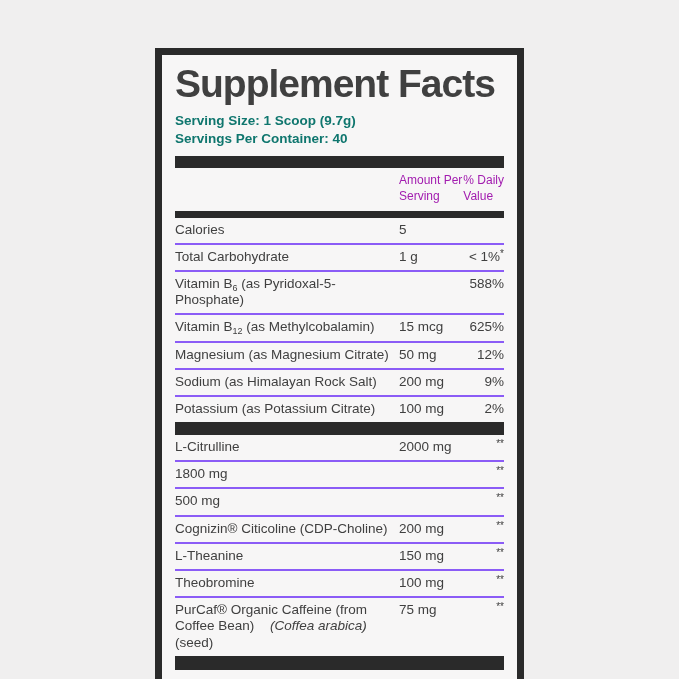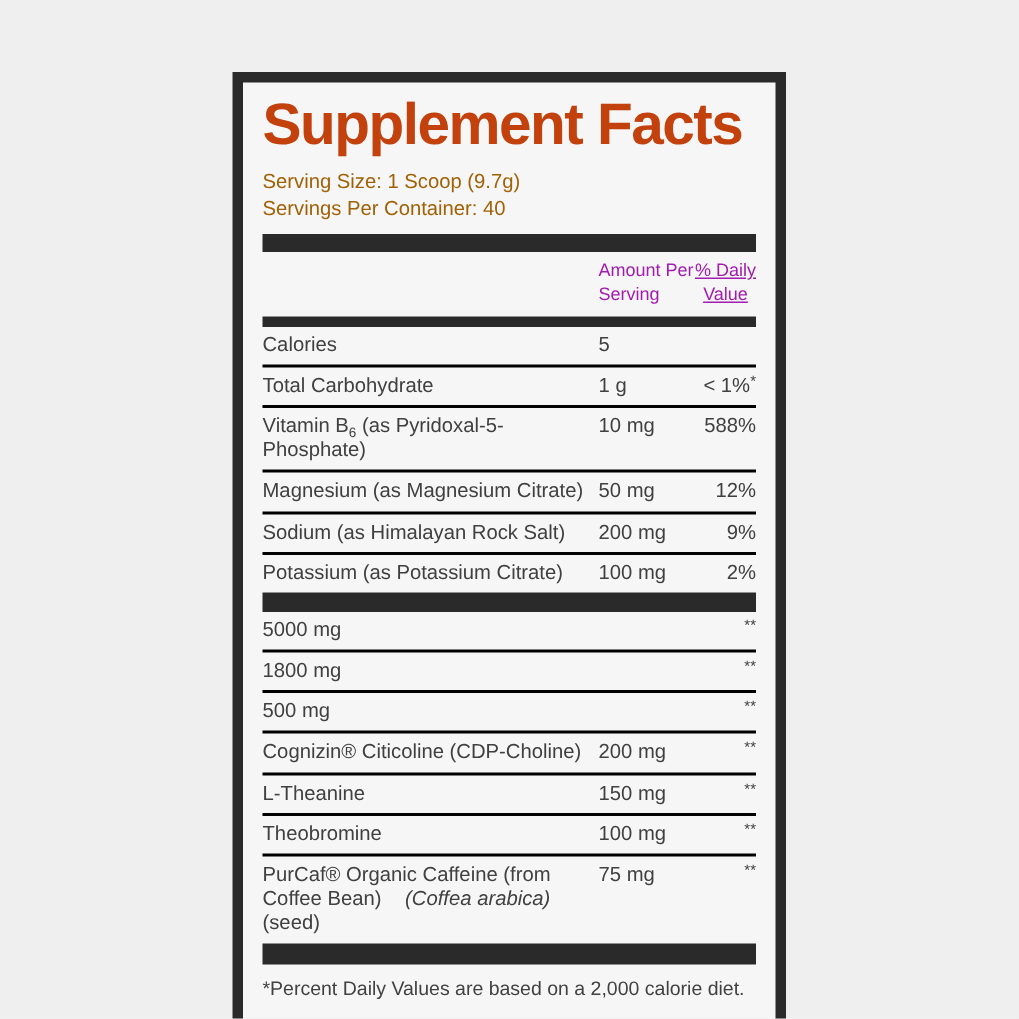--- a/index.html
+++ b/index.html
@@ -21,56 +21,57 @@
     left: 155px; top: 48px;
     width: 369px;
     min-height: 588px;
     background: #f7f6f6;
     border: 7px solid #2a2a2a;
     padding: 7px 13px 12px 13px;
   }
   .title {
     font-size: 39px;
     font-weight: 700;
-    color: #c2410c;
+    color: #404040;
     letter-spacing: -1px;
     line-height: 1.05;
     margin: 2px 0 7px 0;
     white-space: nowrap;
   }
   .serving-line {
     font-size: 13.5px;
     line-height: 1.35;
-    color: #a16207;
+    color: #0f766e;
+    font-weight: bold;
   }
   .bar {
     background: #2a2a2a;
     width: 100%;
   }
   .bar-top     { height: 12px; margin-top: 8px; }
   .bar-header  { height: 7px; }
   .bar-section { height: 13px; }
   .bar-footer  { height: 14px; }
   .col-headers {
     display: grid;
     grid-template-columns: 224px 1fr auto;
     padding: 5px 0 6px 0;
     font-size: 12px;
     line-height: 1.3;
     color: #a21caf;
   }
   .col-amount { grid-column: 2; text-align: left; }
-  .col-dv     { grid-column: 3; text-align: center; text-decoration: underline; }
+  .col-dv     { grid-column: 3; text-align: left; }
   .rows .row {
     display: grid;
     grid-template-columns: 224px 1fr auto;
     padding: 4px 0 5px 0;
     font-size: 13.5px;
     line-height: 1.2;
-    border-bottom: 2px solid #000000;
+    border-bottom: 2px solid #8b5cf6;
     color: #404040;
   }
   .rows .row:last-child { border-bottom: none; }
   .cell-name   { padding-right: 6px; }
   .cell-amount { text-align: left; white-space: nowrap; }
   .cell-dv     { text-align: right; white-space: nowrap; min-width: 34px; }
   .rows sub {
     font-size: 9px;
     vertical-align: baseline;
     position: relative;
@@ -121,22 +122,26 @@
           <div class="cell-amount">5</div>
           <div class="cell-dv"></div>
         </div>
         <div class="row">
           <div class="cell-name"><span>Total Carbohydrate</span></div>
           <div class="cell-amount">1 g</div>
           <div class="cell-dv"><span>&lt; 1%</span><sup>*</sup></div>
         </div>
         <div class="row">
           <div class="cell-name"><span>Vitamin B</span><sub>6</sub><span> (as Pyridoxal-5-Phosphate)</span></div>
-          <div class="cell-amount">10 mg</div>
           <div class="cell-dv"><span>588%</span></div>
+        </div>
+        <div class="row">
+          <div class="cell-name"><span>Vitamin B</span><sub>12</sub><span> (as Methylcobalamin)</span></div>
+          <div class="cell-amount">15 mcg</div>
+          <div class="cell-dv"><span>625%</span></div>
         </div>
         <div class="row">
           <div class="cell-name"><span>Magnesium (as Magnesium Citrate)</span></div>
           <div class="cell-amount">50 mg</div>
           <div class="cell-dv"><span>12%</span></div>
         </div>
         <div class="row">
           <div class="cell-name"><span>Sodium (as Himalayan Rock Salt)</span></div>
           <div class="cell-amount">200 mg</div>
           <div class="cell-dv"><span>9%</span></div>
@@ -145,21 +150,22 @@
           <div class="cell-name"><span>Potassium (as Potassium Citrate)</span></div>
           <div class="cell-amount">100 mg</div>
           <div class="cell-dv"><span>2%</span></div>
         </div>
       </div>
 
     <div class="bar bar-section"></div>
 
     <div class="rows">
         <div class="row">
-          <div class="cell-amount">5000 mg</div>
+          <div class="cell-name"><span>L-Citrulline</span></div>
+          <div class="cell-amount">2000 mg</div>
           <div class="cell-dv"><sup>**</sup></div>
         </div>
         <div class="row">
           <div class="cell-amount">1800 mg</div>
           <div class="cell-dv"><sup>**</sup></div>
         </div>
         <div class="row">
           <div class="cell-amount">500 mg</div>
           <div class="cell-dv"><sup>**</sup></div>
         </div>

